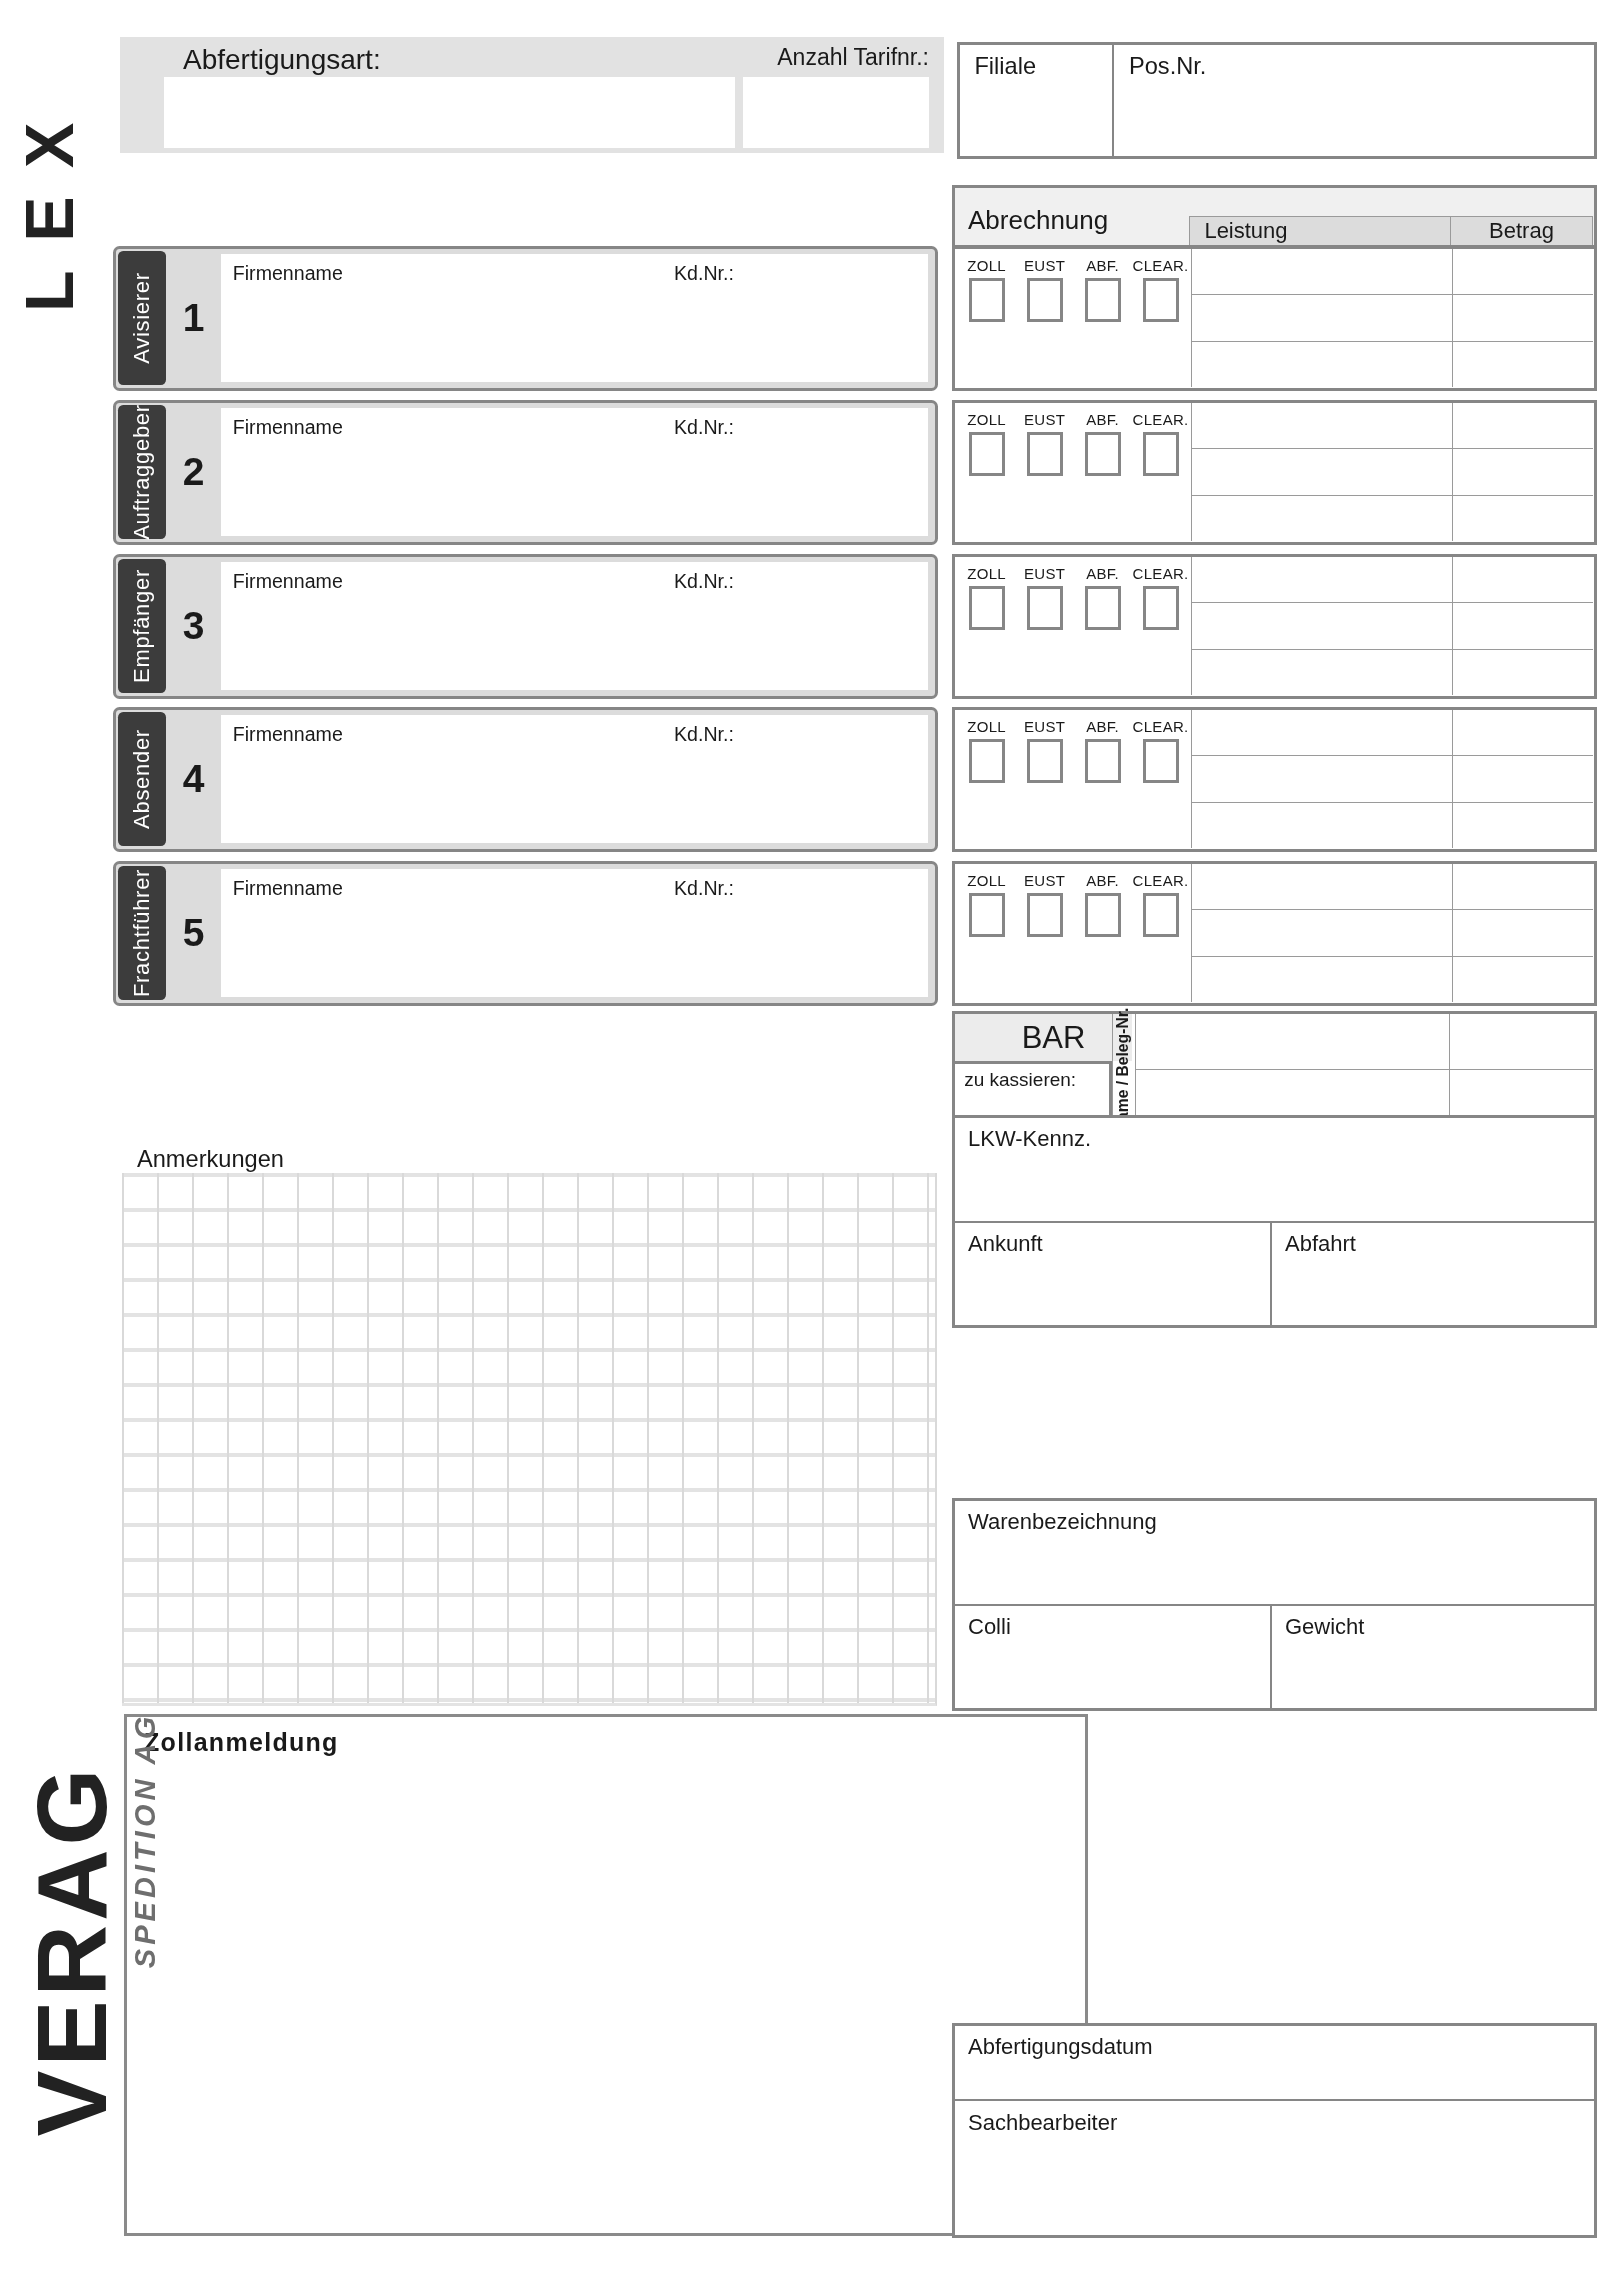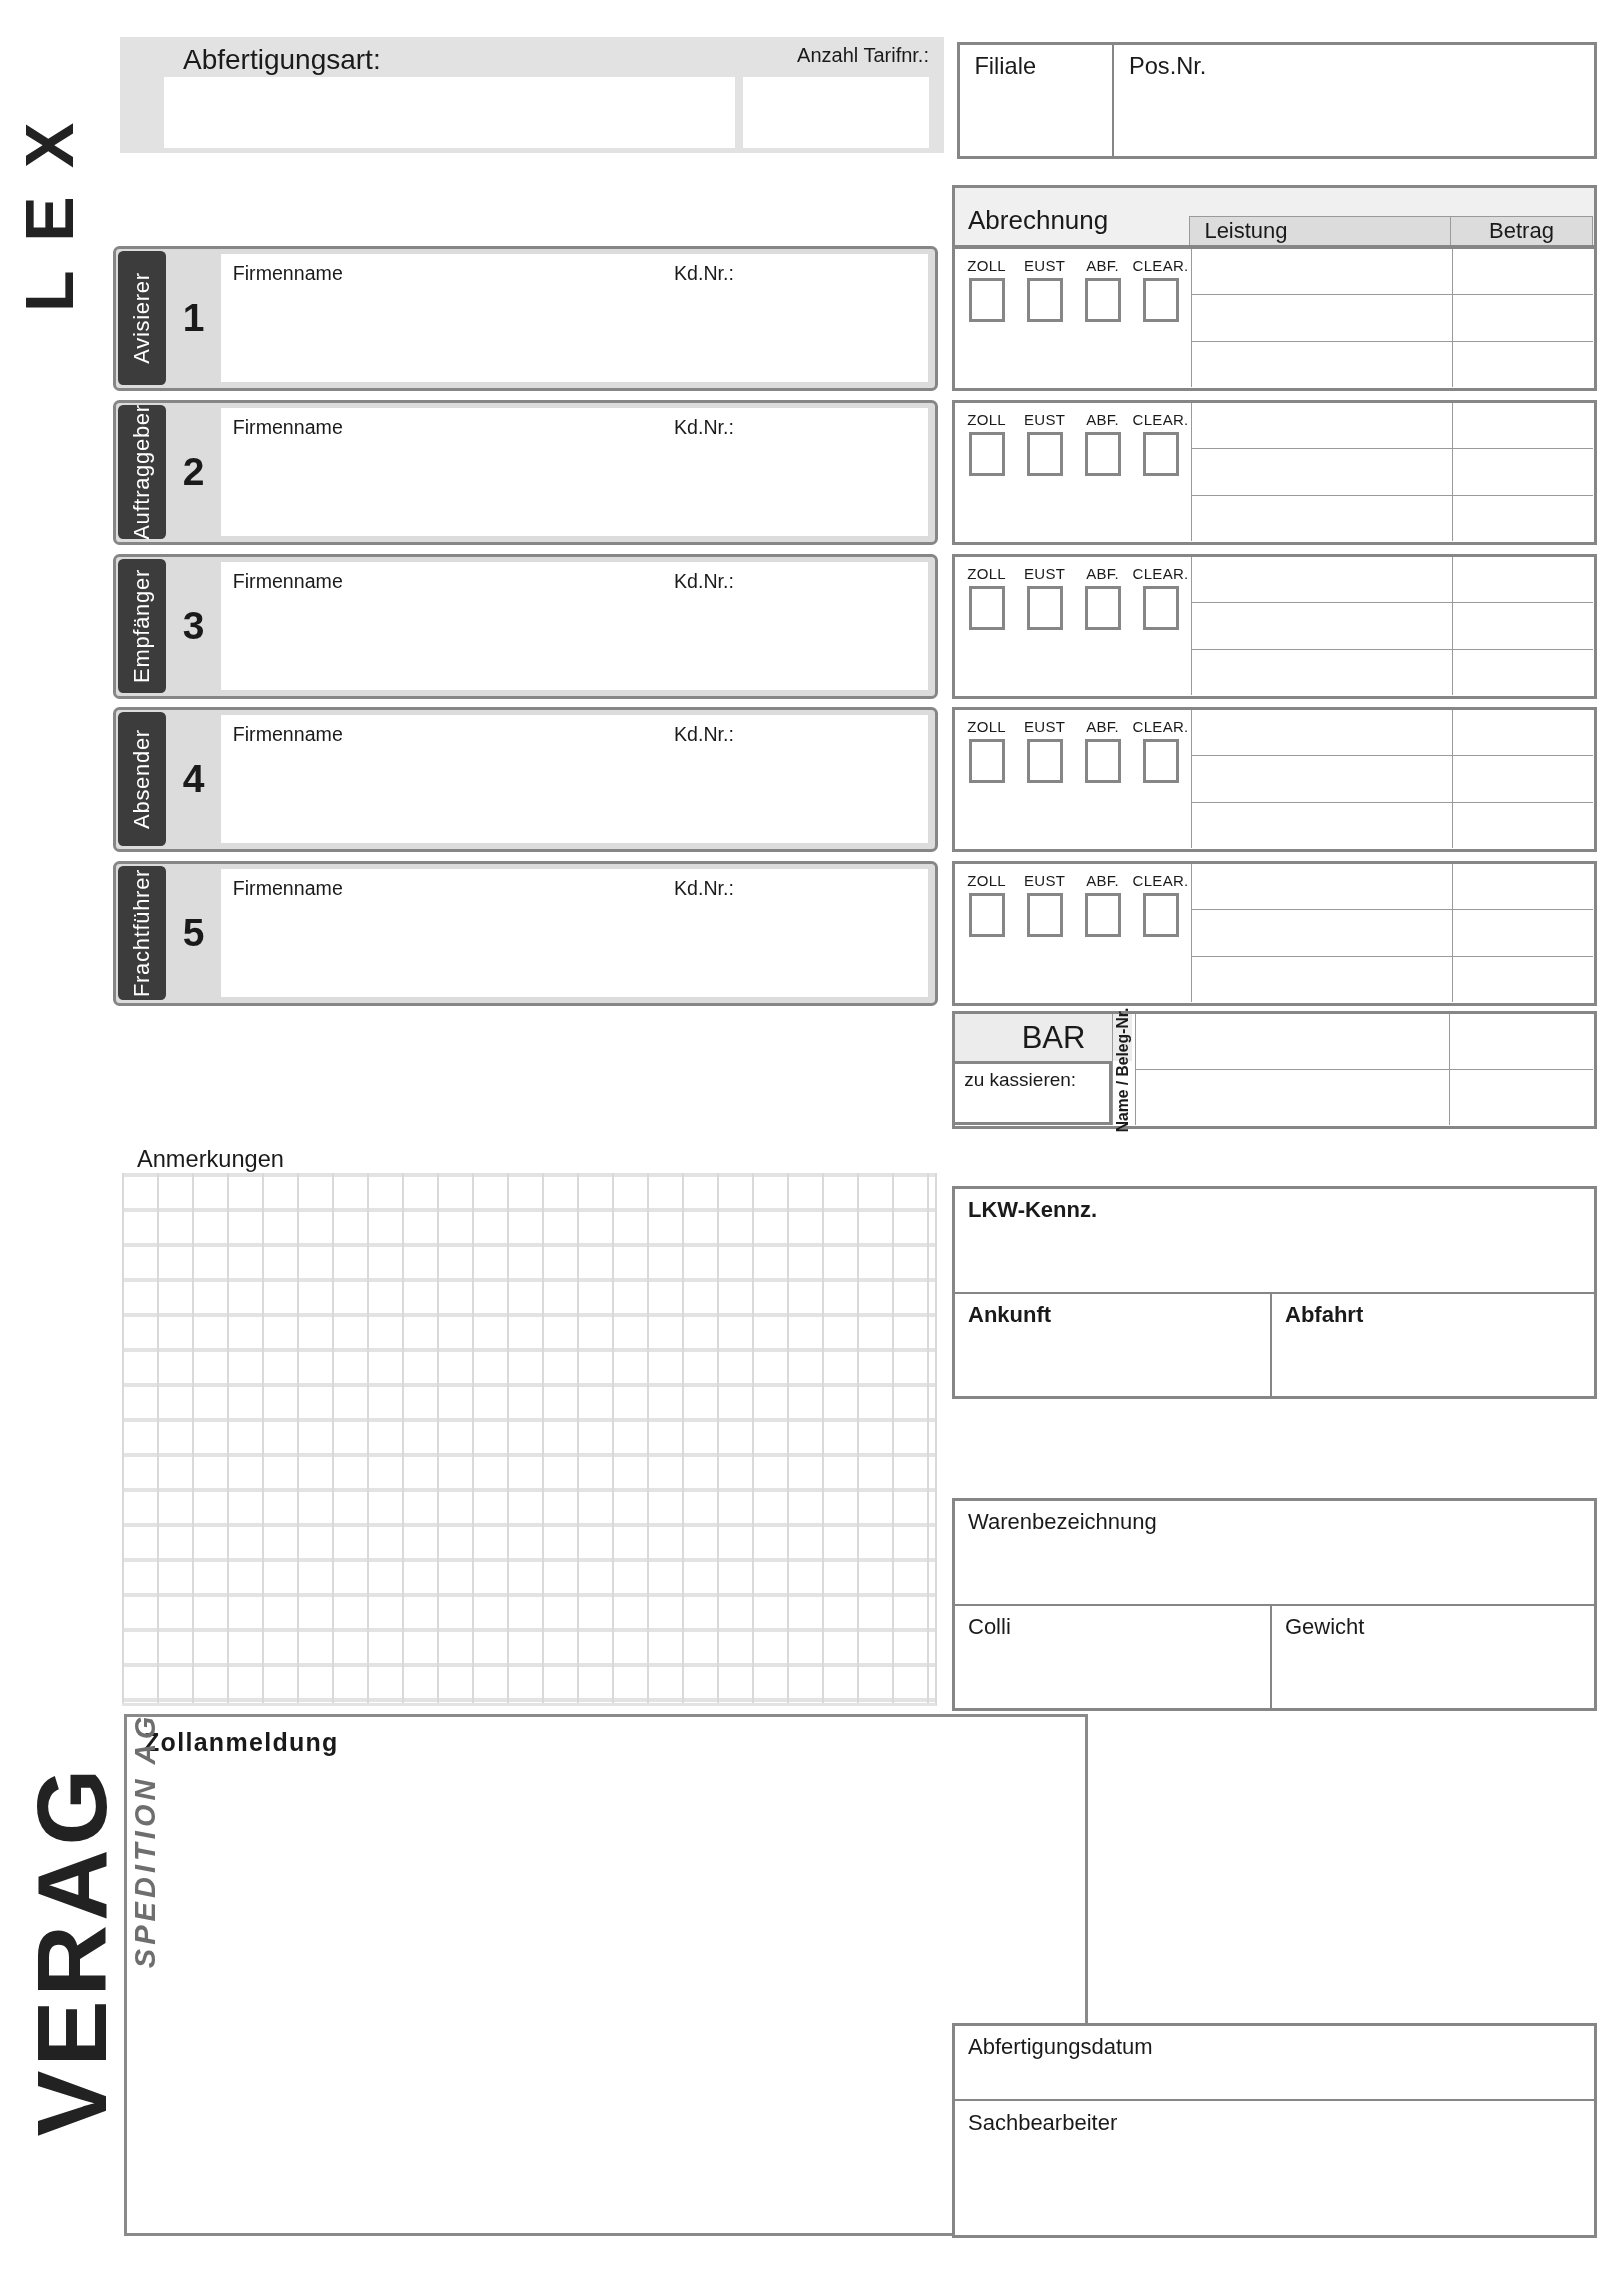--- a/index.html
+++ b/index.html
@@ -8,21 +8,21 @@
   .abs{position:absolute;}
   .rot{transform:rotate(-90deg);white-space:nowrap;display:block;}
   .vcenter{display:flex;align-items:center;justify-content:center;}
 
   
   .lex-logo{left:17px;top:44px;width:64px;height:317px;}
   .lex-logo span{font-size:68px;font-weight:900;letter-spacing:0.42em;line-height:1;color:#222;}
   .header-band{left:120px;top:37px;width:824px;height:116px;background:#e2e2e2;}
   .abfertigungsart-label{left:183px;top:44px;font-size:28px;}
   .abfertigungsart-input{left:164px;top:77px;width:571px;height:71px;background:#fff;}
-  .anzahl-label{left:738px;top:44px;width:191px;text-align:right;font-size:20px;}
+  .anzahl-label{left:738px;top:44px;width:191px;text-align:right;font-size:23px;}
   .anzahl-input{left:743px;top:77px;width:186px;height:71px;background:#fff;}
 
   .filiale-box{left:957px;top:42px;width:640px;height:117px;border:3.9px solid #868686;background:#fff;box-sizing:border-box;padding-left:47px;}
   .filiale-divider{position:absolute;left:152px;top:0;bottom:0;width:2px;background:#868686;}
   .filiale-label{position:absolute;left:14.4px;top:7.9px;font-size:23.6px;}
   .posnr-label{position:absolute;left:169px;top:7.9px;font-size:23.6px;}
   .filiale-cell{position:absolute;left:0;top:0;width:152px;bottom:0;}
   .posnr-cell{position:absolute;left:154px;top:0;right:0;bottom:0;}
 
   
@@ -80,21 +80,21 @@
   .anmerkungen-label{left:137px;top:1146px;font-size:23.6px;}
   .anmerkungen-grid{left:122px;top:1173px;width:813px;height:530px;background-color:#fff;
     background-image:
       repeating-linear-gradient(to right,#d9d9d9 0 2px,transparent 2px 35px),
       repeating-linear-gradient(to bottom,#e3e3e3 0 3.9px,transparent 3.9px 35px);
     border-right:2px solid #d9d9d9;border-bottom:3.9px solid #e3e3e3;box-sizing:content-box;}
 
   
   .block{border:3.9px solid #868686;background:#fff;box-sizing:border-box;}
   .block .label{position:absolute;font-size:22px;left:13px;top:7.9px;}
-  .lkw-block{left:952px;top:1186px;width:645px;height:213px;font-weight:bold;}
+  .lkw-block{left:952px;top:1115px;width:645px;height:213px;}
   .top-cell{position:absolute;left:0;right:0;top:0;height:103px;border-bottom:2.6px solid #868686;}
   .bl-cell{position:absolute;left:0;bottom:0;top:105px;width:315px;border-right:2px solid #868686;}
   .br-cell{position:absolute;left:317px;right:0;bottom:0;top:105px;}
   .waren-block{left:952px;top:1498px;width:645px;height:213px;}
   .datum-block{left:952px;top:2023px;width:645px;height:215px;}
   .datum-top{position:absolute;left:0;right:0;top:0;height:73px;border-bottom:2.6px solid #868686;}
   .datum-bottom{position:absolute;left:0;right:0;top:76px;bottom:0;padding-left:21px;}
 
   
   .zoll-box{left:124px;top:1714px;width:964px;height:522px;border:3.3px solid #8a8a8a;background:#fff;box-sizing:border-box;}

